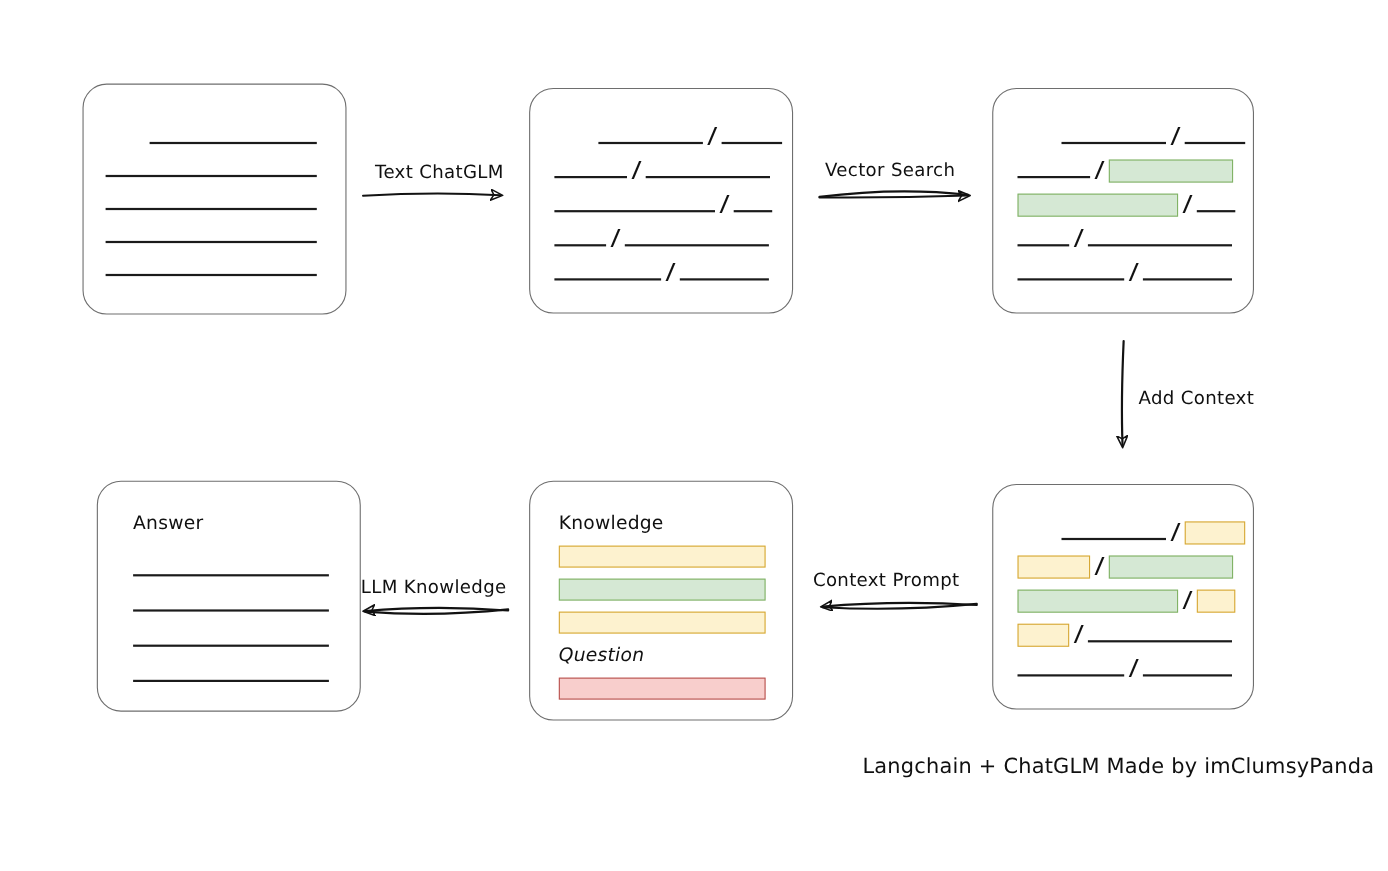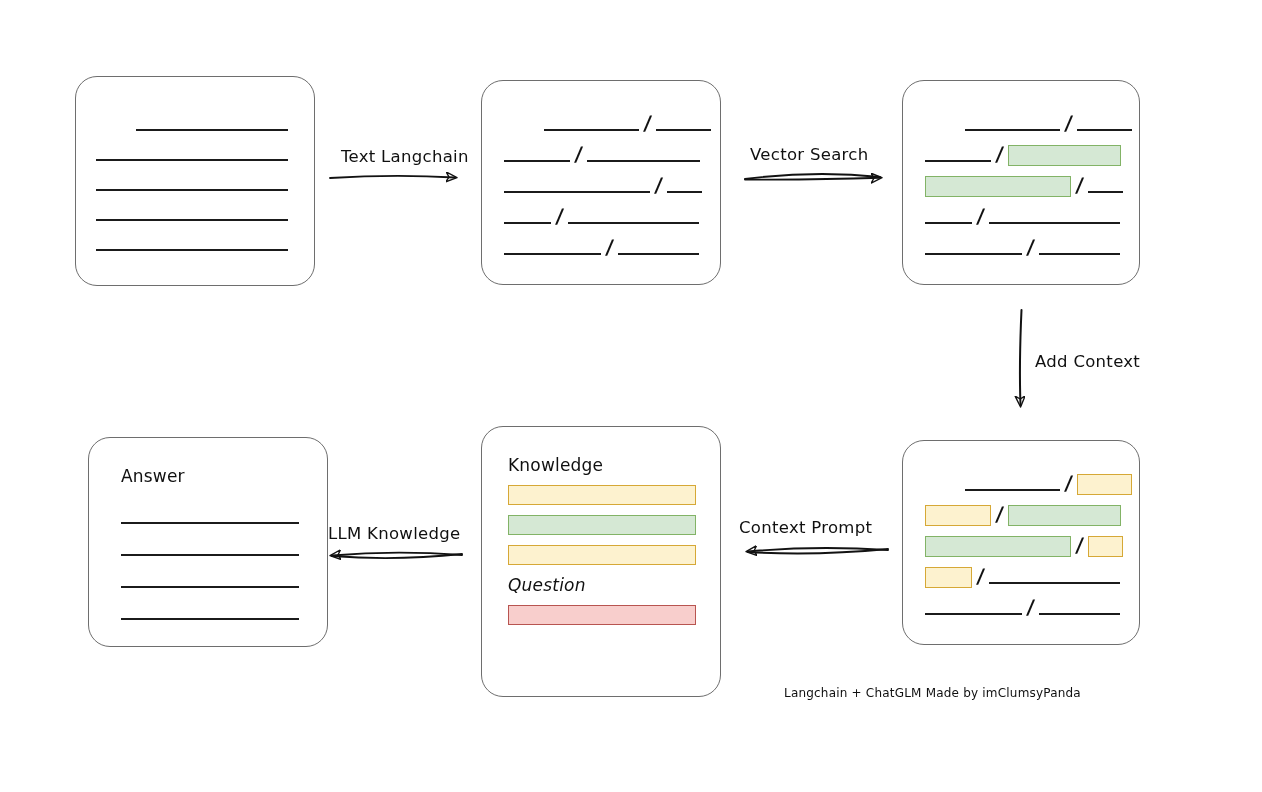--- a/index.html
+++ b/index.html
@@ -85,21 +85,21 @@
     font-size: 16.5px;
     color: #101010;
     white-space: nowrap;
     letter-spacing: .3px;
   }
 
   
   .caption {
     position: absolute;
     font-family: "DejaVu Sans", sans-serif;
-    font-size: 12px;
+    font-size: 19px;
     color: #101010;
     white-space: nowrap;
     letter-spacing: .2px;
   }
 
   svg.overlay {
     position: absolute;
     left: 0; top: 0;
     width: 1262px;
     height: 792px;
@@ -214,21 +214,21 @@
           <span class="seg-line" style="width: 131px;"></span>
         </div>
         <div class="row" style="top: 156px; left: 22px;">
           <span class="seg-line" style="width: 97px;"></span>
           <span class="slash">/</span>
           <span class="seg-line" style="width: 81px;"></span>
         </div>
       </div>
   </div>
 
-  <div class="card" style="left:481px; top:426px; width:240px; height:271px;">
+  <div class="card" style="left:481px; top:437px; width:240px; height:218px;">
     <div class="card-heading" style="left:26px; top:28px;">Knowledge</div>
     <div id="knowledge-bars" style="position:absolute; left:26px; top:58px; width:188px;">
         <div class="chip yellow" style="position: absolute; left: 0px; top: 0px; width: 188px; height: 20px;"></div>
         <div class="chip green" style="position: absolute; left: 0px; top: 30px; width: 188px; height: 20px;"></div>
         <div class="chip yellow" style="position: absolute; left: 0px; top: 60px; width: 188px; height: 20px;"></div>
       </div>
     <div class="card-heading" style="left:26px; top:148px;font-style:italic;">Question</div>
     <div id="question-bars" style="position:absolute; left:26px; top:178px; width:188px;">
         <div class="chip red" style="position: absolute; left: 0px; top: 0px; width: 188px; height: 20px;"></div>
       </div>
@@ -272,21 +272,21 @@
 
     <path d="M1021.5,310 Q1019,365 1020.5,405" fill="none" stroke="#121212" stroke-width="2" stroke-linecap="round" marker-end="url(#ah-d)"></path>
 
     <path d="M888,549 Q815,556 748,552" fill="none" stroke="#121212" stroke-width="1.9" stroke-linecap="round"></path>
     <path d="M888,550 Q815,545.5 748,551.5" fill="none" stroke="#121212" stroke-width="1.9" stroke-linecap="round" marker-end="url(#ah-l)"></path>
 
     <path d="M462,554 Q395,561 332,556" fill="none" stroke="#121212" stroke-width="1.9" stroke-linecap="round"></path>
     <path d="M462,555 Q395,550 332,555.5" fill="none" stroke="#121212" stroke-width="1.9" stroke-linecap="round" marker-end="url(#ah-l)"></path>
   </svg>
 
-  <div class="edge-label" style="left:341px; top:147px;">Text Langchain</div>
+  <div class="edge-label" style="left:341px; top:147px;">Text ChatGLM</div>
   <div class="edge-label" style="left:750px; top:145px;">Vector Search</div>
   <div class="edge-label" style="left:1035px; top:352px;text-align:right;">Add Context</div>
   <div class="edge-label" style="left:739px; top:518px;">Context Prompt</div>
   <div class="edge-label" style="left:328px; top:524px;">LLM Knowledge</div>
 
   <div class="caption" style="left:784px; top:686px;">Langchain + ChatGLM Made by imClumsyPanda</div>
 
 </div>
 
 </body></html>

